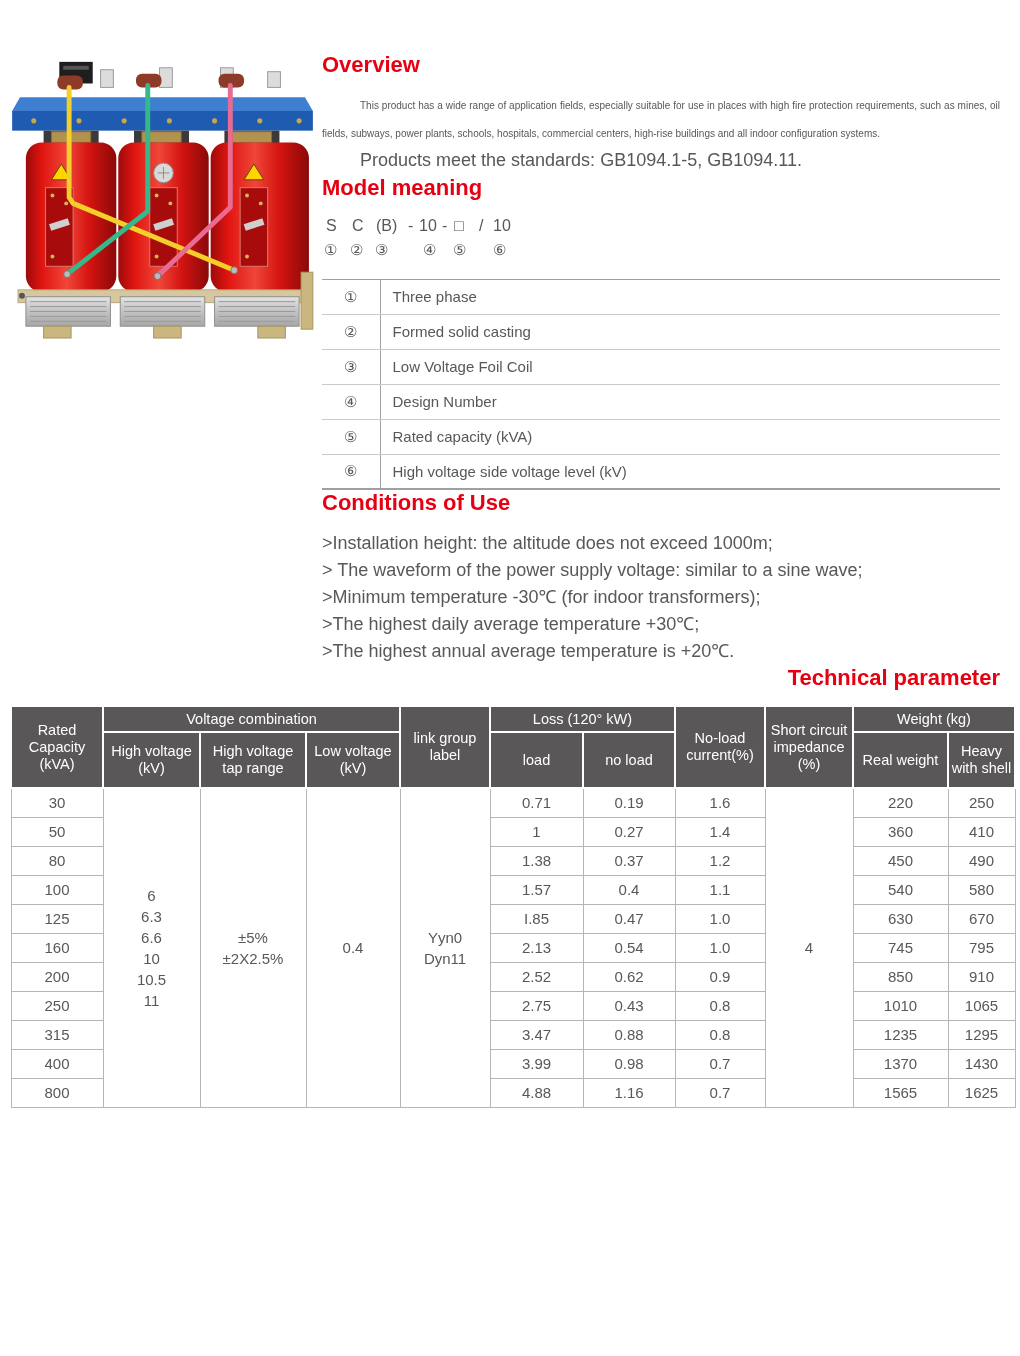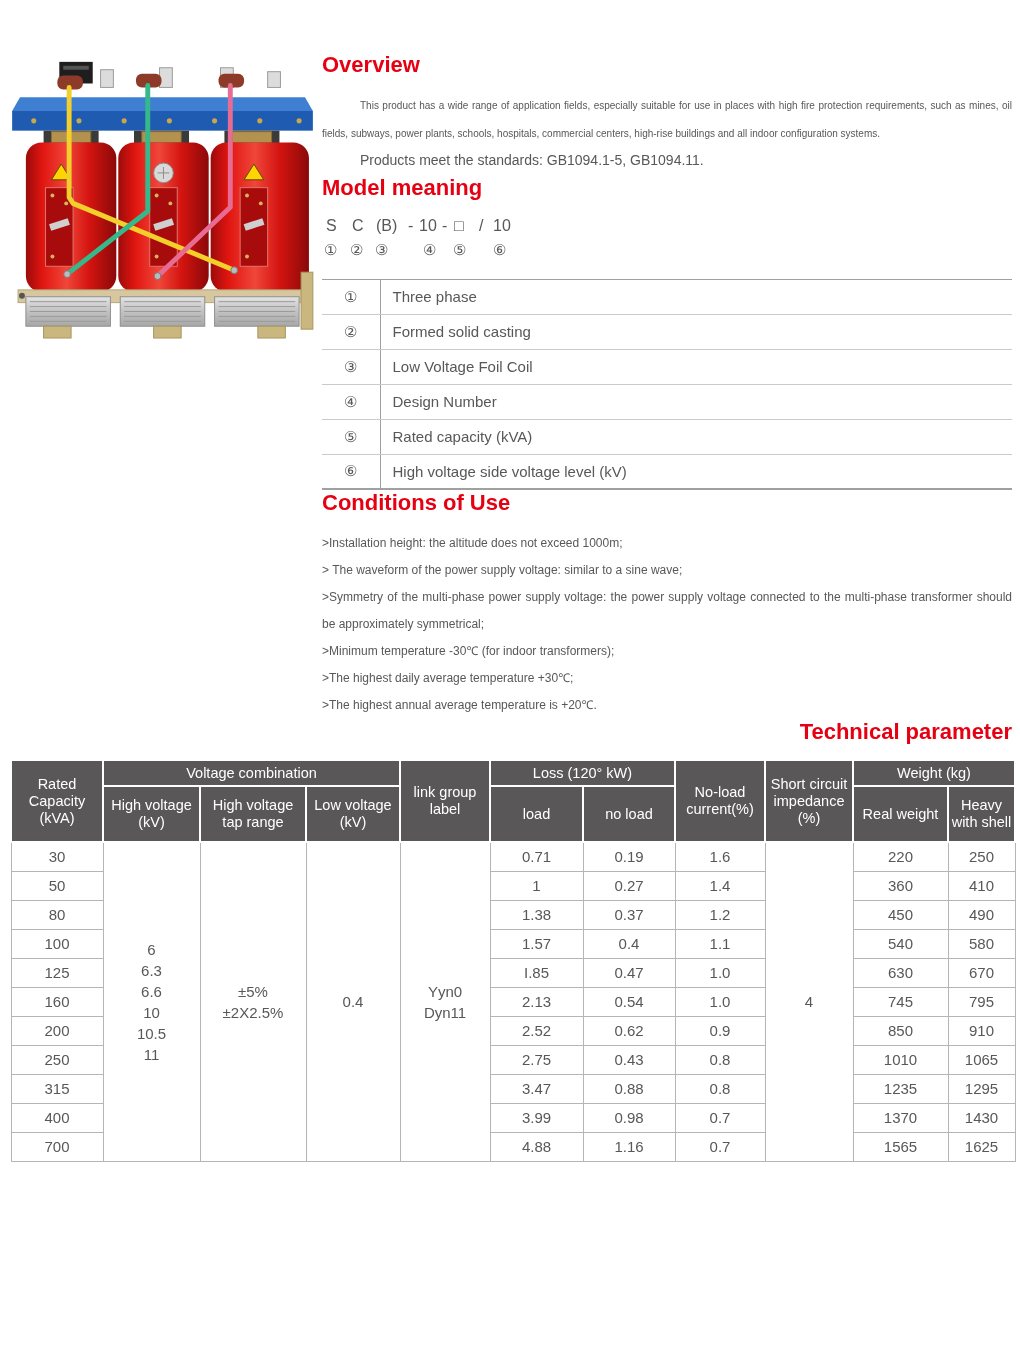--- a/index.html
+++ b/index.html
@@ -4,50 +4,50 @@
 <style>
   * { margin:0; padding:0; box-sizing:border-box; }
   html,body { background:#fff; }
   body {
     width:1020px; height:1356px;
     font-family:"Liberation Sans", sans-serif;
     color:#595757;
     position:relative;
     overflow:hidden;
   }
-  .page { padding:52px 8px 10px 10px; }
+  .page { padding:52px 20px 10px 10px; }
   .top-row { display:flex; align-items:flex-start; }
   .img-col { width:312px; flex:0 0 312px; padding-top:2px; }
   .content-col { flex:1; padding-left:0; }
   h2.red-heading {
     color:#e60012; font-size:22px; font-weight:bold;
     margin:0 0 14px 0; letter-spacing:0;
   }
   .overview-para {
     font-size:10px; line-height:27.5px; text-align:justify;
     text-indent:38px;
   }
-  .standards-para { font-size:14px; line-height:27.5px; text-indent:38px; }
+  .standards-para { font-size:18px; line-height:27.5px; text-indent:38px; }
   .model-heading { margin-top:32px; }
   .model-code { position:relative; height:52px; margin-top:16px; font-size:16px; color:#595757; }
   .model-code span { position:absolute; top:0; }
   .model-code span.circ { top:24px; font-size:15px; }
   table.mm-table {
     width:100%; border-collapse:collapse; margin-top:10px;
     border-top:1px solid #9fa0a0; border-bottom:2px solid #9fa0a0;
   }
   table.mm-table td {
     height:35px; font-size:15px; color:#595757;
     border-bottom:1px solid #c9caca;
   }
   table.mm-table tr:last-child td { border-bottom:none; }
   td.mm-num { width:58px; text-align:center; border-right:1px solid #9fa0a0; font-size:16px; }
   td.mm-desc { padding-left:12px;margin-left:32px; }
   .cond-heading { margin-top:32px; }
-  .cond-item { font-size:12px; line-height:27px; text-align:justify; }
+  .cond-item { font-size:18px; line-height:27px; text-align:justify; }
   .tech-heading { margin:26px 0 16px 2px;text-align:right; }
   table.tech-table {
     width:1004px; table-layout:fixed; border-collapse:collapse;
     border:1px solid #b5b5b6;
   }
   table.tech-table thead th {
     background:#595757; color:#fff; font-weight:normal;
     font-size:14.5px; line-height:17px;
     border:2px solid #fff; padding:1px 2px; text-align:center;
   }
@@ -236,21 +236,20 @@
               <td class="mm-num">⑥</td>
               <td class="mm-desc">High voltage side voltage level (kV)</td>
             </tr>
           </tbody>
       </table>
 
       <h2 class="red-heading cond-heading">Conditions of Use</h2>
       <div>
           <div class="cond-item">&gt;Installation height: the altitude does not exceed 1000m;</div>
           <div class="cond-item">&gt; The waveform of the power supply voltage: similar to a sine wave;</div>
-          <div class="cond-item">&gt;Symmetry of the multi-phase power supply voltage: the power supply voltage connected to the multi-phase transformer should be approximately symmetrical;</div>
           <div class="cond-item">&gt;Minimum temperature -30℃ (for indoor transformers);</div>
           <div class="cond-item">&gt;The highest daily average temperature +30℃;</div>
           <div class="cond-item">&gt;The highest annual average temperature is +20℃.</div>
         </div>
     </div>
   </div>
 
   <h2 class="red-heading tech-heading">Technical parameter</h2>
 
   <table class="tech-table">
@@ -374,21 +373,21 @@
         </tr>
         <tr>
           <td>400</td>
           <td>3.99</td>
           <td>0.98</td>
           <td>0.7</td>
           <td>1370</td>
           <td>1430</td>
         </tr>
         <tr>
-          <td>700</td>
+          <td>800</td>
           <td>4.88</td>
           <td>1.16</td>
           <td>0.7</td>
           <td>1565</td>
           <td>1625</td>
         </tr>
       </tbody>
   </table>
 
 </div>

